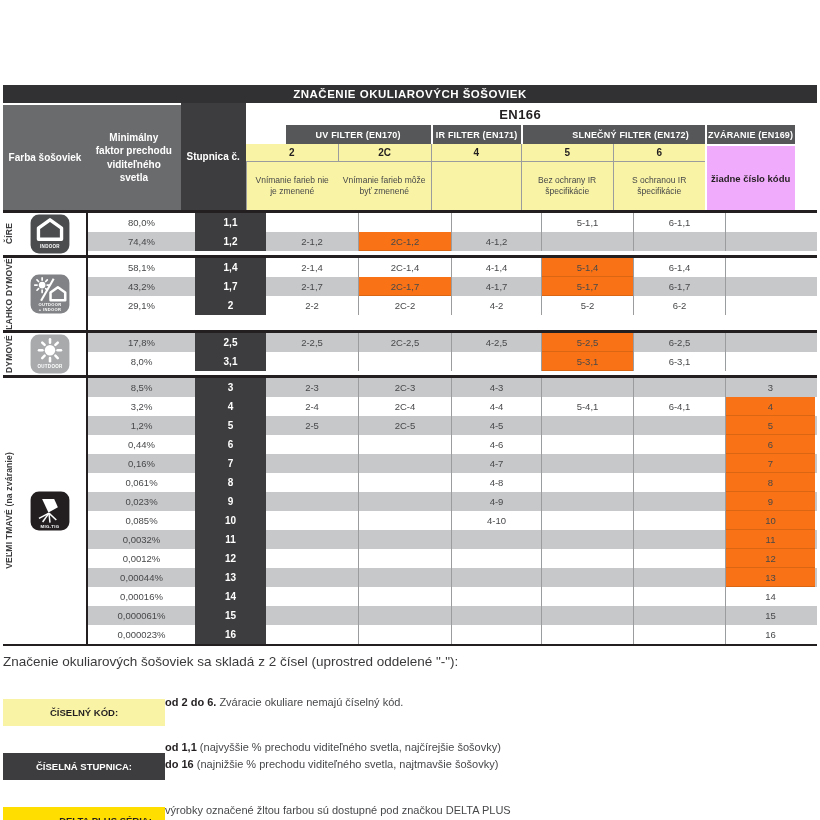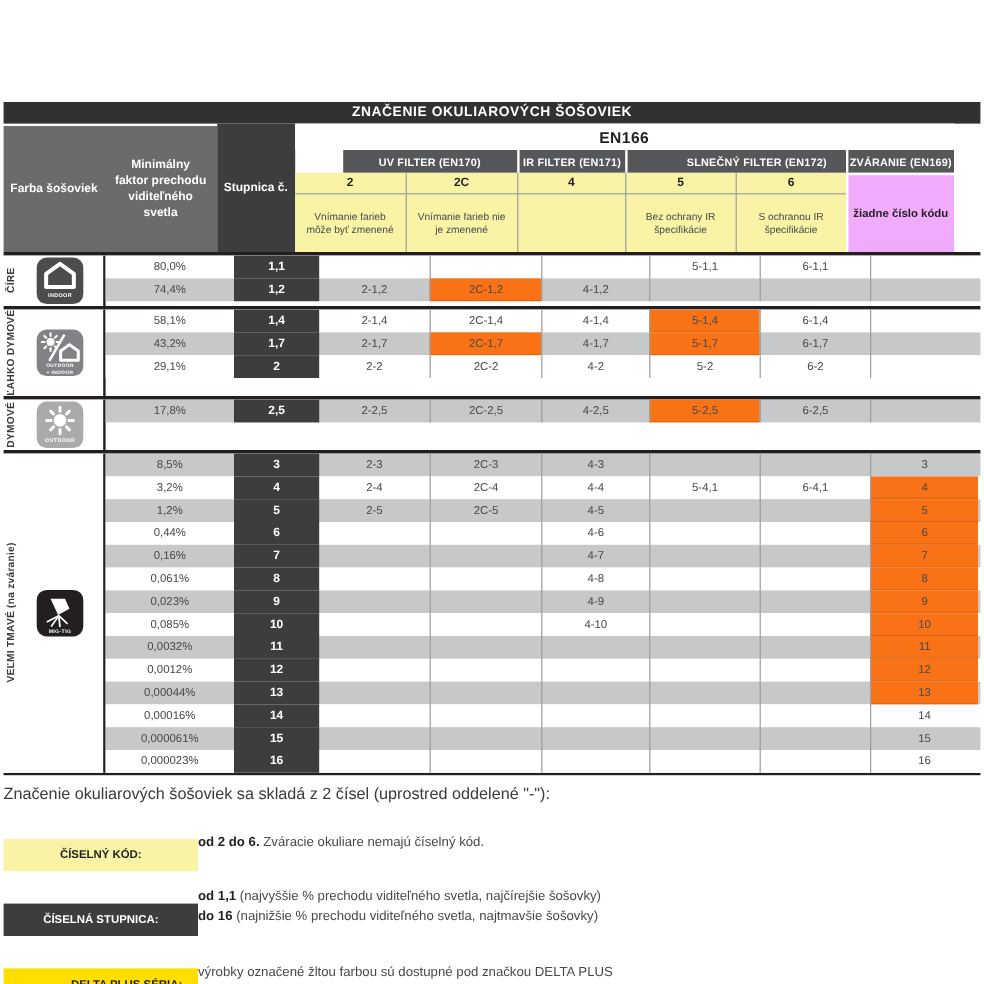--- a/index.html
+++ b/index.html
@@ -95,22 +95,22 @@
       <div class="fbar fbar-uv">UV FILTER (EN170)</div>
       <div class="fbar fbar-ir">IR FILTER (EN171)</div>
       <div class="fbar fbar-sun">SLNEČNÝ FILTER (EN172)</div>
       <div class="fbar fbar-zv">ZVÁRANIE (EN169)</div>
       <div class="codecell">2</div>
       <div class="codecell bL">2C</div>
       <div class="codecell bL">4</div>
       <div class="codecell bL">5</div>
       <div class="codecell bL">6</div>
       <div class="zvnote">žiadne číslo kódu</div>
+      <div class="desccell bL">Vnímanie farieb nie je zmenené</div>
       <div class="desccell">Vnímanie farieb môže byť zmenené</div>
-      <div class="desccell bL">Vnímanie farieb nie je zmenené</div>
       <div class="desccell bL"></div>
       <div class="desccell bL">Bez ochrany IR špecifikácie</div>
       <div class="desccell bL">S ochranou IR špecifikácie</div>
     </div>
   </div>
 
   <div class="data" id="data-area">
       <div class="grp">
         <div class="grp-left">
           <div class="vlabel">ČÍRE</div>
@@ -223,20 +223,30 @@
           <div class="row even">
             <div class="cell-f">17,8%</div>
             <div class="cell-s">2,5</div>
             <div class="cell-d w0">2-2,5</div>
             <div class="cell-d w1">2C-2,5</div>
             <div class="cell-d w2">4-2,5</div>
             <div class="cell-d w3 hl">5-2,5</div>
             <div class="cell-d w4">6-2,5</div>
             <div class="cell-d w5"></div>
           </div>
+          <div class="row odd">
+            <div class="cell-f">8,0%</div>
+            <div class="cell-s">3,1</div>
+            <div class="cell-d w0"></div>
+            <div class="cell-d w1"></div>
+            <div class="cell-d w2"></div>
+            <div class="cell-d w3 hl">5-3,1</div>
+            <div class="cell-d w4">6-3,1</div>
+            <div class="cell-d w5"></div>
+          </div>
         </div>
       </div>
       <div class="grp">
         <div class="grp-left">
           <div class="vlabel">VEĽMI TMAVÉ (na zváranie)</div>
           <div class="icon-wrap">
             <svg width="42" height="42" viewBox="0 0 40 40">
               <rect x="1.5" y="1.5" width="37" height="37" rx="8" fill="#231f20"></rect>
               <path d="M12.5 8.5 L24 8.5 L27.5 16.5 L18.5 21.5 Z" fill="#fff"></path>
               <line x1="19" y1="22" x2="9.5" y2="27" stroke="#fff" stroke-width="1.4"></line>

